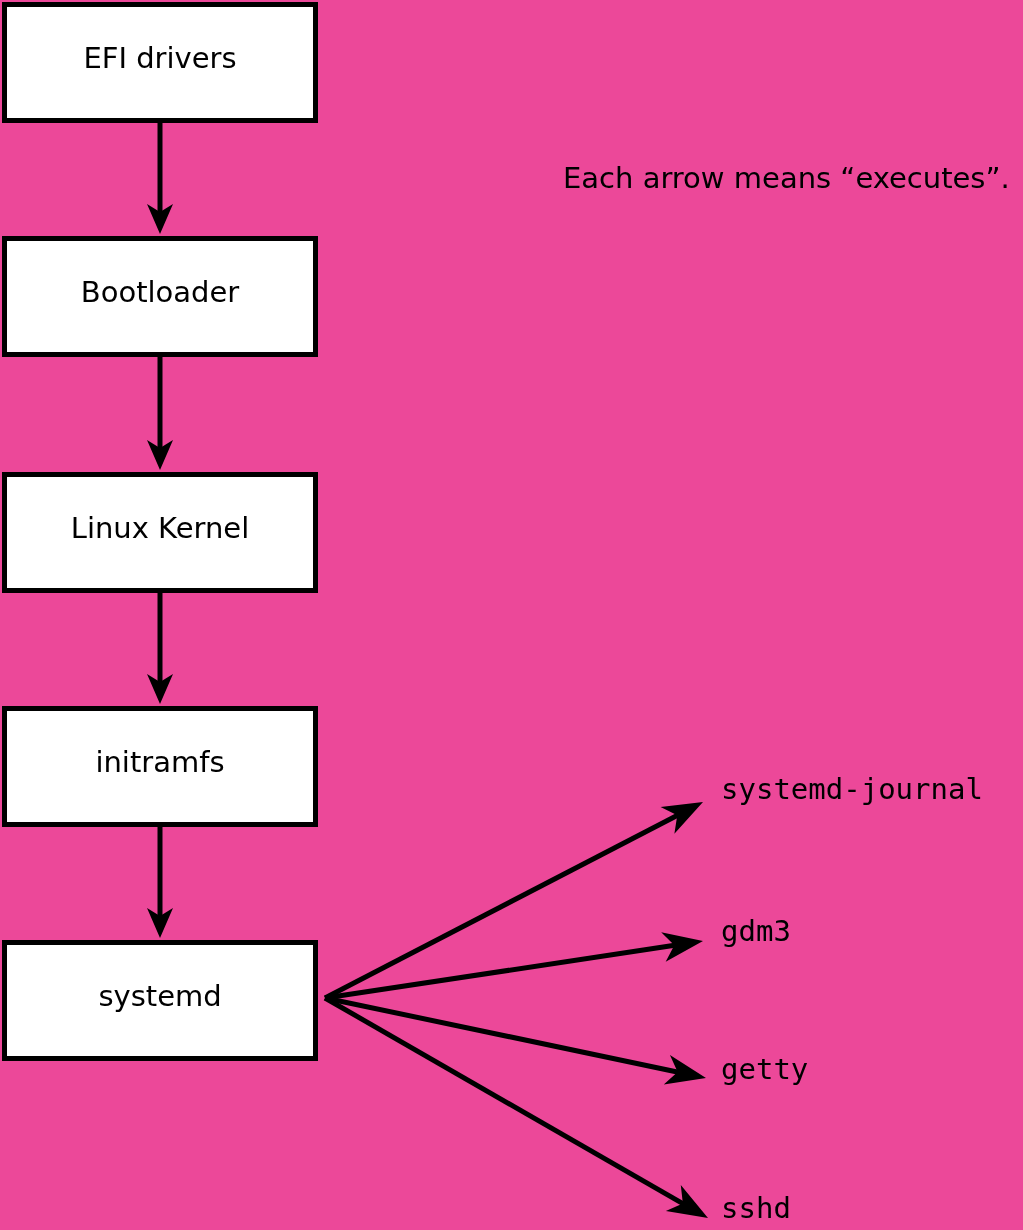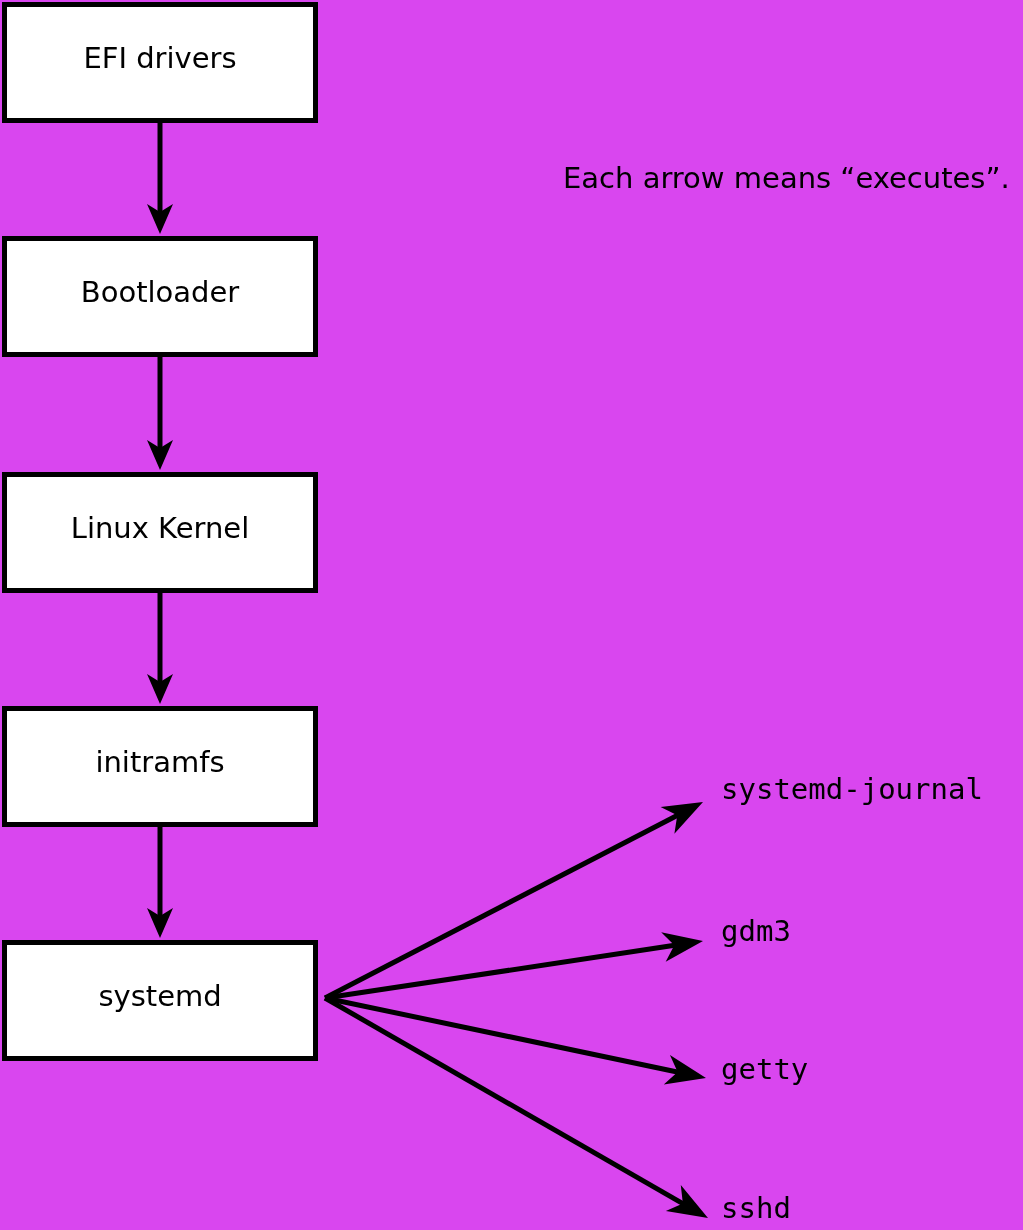--- a/index.html
+++ b/index.html
@@ -9,21 +9,21 @@
     background: #ffffff;
   }
   body {
     font-family: "DejaVu Sans", sans-serif;
     -webkit-font-smoothing: antialiased;
   }
   #canvas {
     position: relative;
     width: 1023px;
     height: 1230px;
-    background: #d946ef;
+    background: #ec4899;
     overflow: hidden;
   }
   #diagram-svg {
     position: absolute;
     top: 0;
     left: 0;
     width: 1023px;
     height: 1230px;
   }
   .stage-box-rect {

